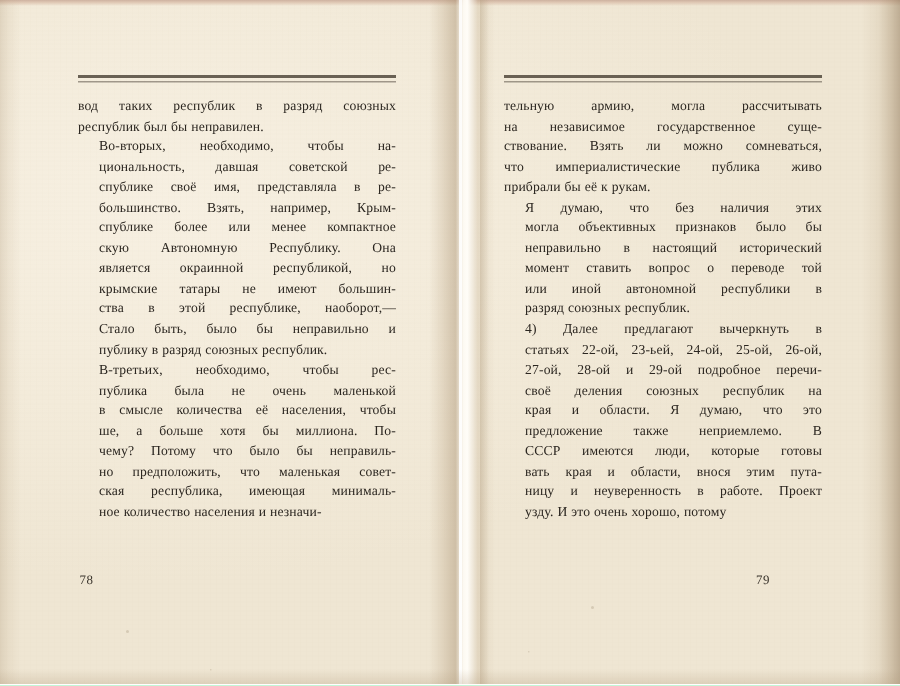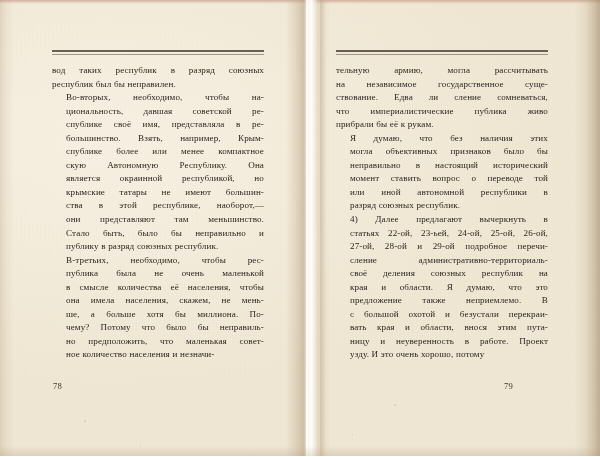--- a/index.html
+++ b/index.html
@@ -210,69 +210,67 @@
         <p>
           <span class="ln indent">Во-вторых, необходимо, чтобы на-</span>
           <span class="ln">циональность, давшая советской ре-</span>
           <span class="ln">спублике своё имя, представляла в ре-</span>
           <span class="ln">большинство. Взять, например, Крым-</span>
           <span class="ln">спублике более или менее компактное</span>
           <span class="ln">скую Автономную Республику. Она</span>
           <span class="ln">является окраинной республикой, но</span>
           <span class="ln">крымские татары не имеют большин-</span>
           <span class="ln">ства в этой республике, наоборот,—</span>
-          <span class="ln">они представляют там меньшинство.</span>
           <span class="ln">Стало быть, было бы неправильно и</span>
           <span class="ln last">публику в разряд союзных республик.</span>
         </p>
         <p>
           <span class="ln indent">В-третьих, необходимо, чтобы рес-</span>
           <span class="ln">публика была не очень маленькой</span>
           <span class="ln">в смысле количества её населения, чтобы</span>
-          <span class="ln">она имела населения, скажем, не мень-</span>
           <span class="ln">ше, а больше хотя бы миллиона. По-</span>
           <span class="ln">чему? Потому что было бы неправиль-</span>
           <span class="ln">но предположить, что маленькая совет-</span>
+          <span class="ln">ская республика, имеющая минималь-</span>
           <span class="ln last">ное количество населения и незначи-</span>
         </p>
       </div>
   </div>
 
   <div class="folio folio-left">78</div>
 
   <div class="page page-right">
     <div class="rule">
       <div class="bar-thick"></div>
       <div class="bar-thin"></div>
     </div>
     <div class="body-text" id="right-body">
         <p class="cont">
           <span class="ln">тельную армию, могла рассчитывать</span>
           <span class="ln">на независимое государственное суще-</span>
-          <span class="ln">ствование. Едва ли сление сомневаться,</span>
+          <span class="ln">ствование. Взять ли можно сомневаться,</span>
           <span class="ln">что империалистические публика живо</span>
           <span class="ln last">прибрали бы её к рукам.</span>
         </p>
         <p>
           <span class="ln indent">Я думаю, что без наличия этих</span>
           <span class="ln">могла объективных признаков было бы</span>
           <span class="ln">неправильно в настоящий исторический</span>
           <span class="ln">момент ставить вопрос о переводе той</span>
           <span class="ln">или иной автономной республики в</span>
           <span class="ln last">разряд союзных республик.</span>
         </p>
         <p>
           <span class="ln indent">4) Далее предлагают вычеркнуть в</span>
           <span class="ln">статьях 22-ой, 23-ьей, 24-ой, 25-ой, 26-ой,</span>
           <span class="ln">27-ой, 28-ой и 29-ой подробное перечи-</span>
-          <span class="ln">сление административно-территориаль-</span>
           <span class="ln">своё деления союзных республик на</span>
           <span class="ln">края и области. Я думаю, что это</span>
           <span class="ln">предложение также неприемлемо. В</span>
-          <span class="ln">с большой охотой и безустали перекраи-</span>
+          <span class="ln">СССР имеются люди, которые готовы</span>
           <span class="ln">вать края и области, внося этим пута-</span>
           <span class="ln">ницу и неуверенность в работе. Проект</span>
           <span class="ln last">узду. И это очень хорошо, потому</span>
         </p>
       </div>
   </div>
 
   <div class="folio folio-right">79</div>
 
   <div class="gutter"></div>

